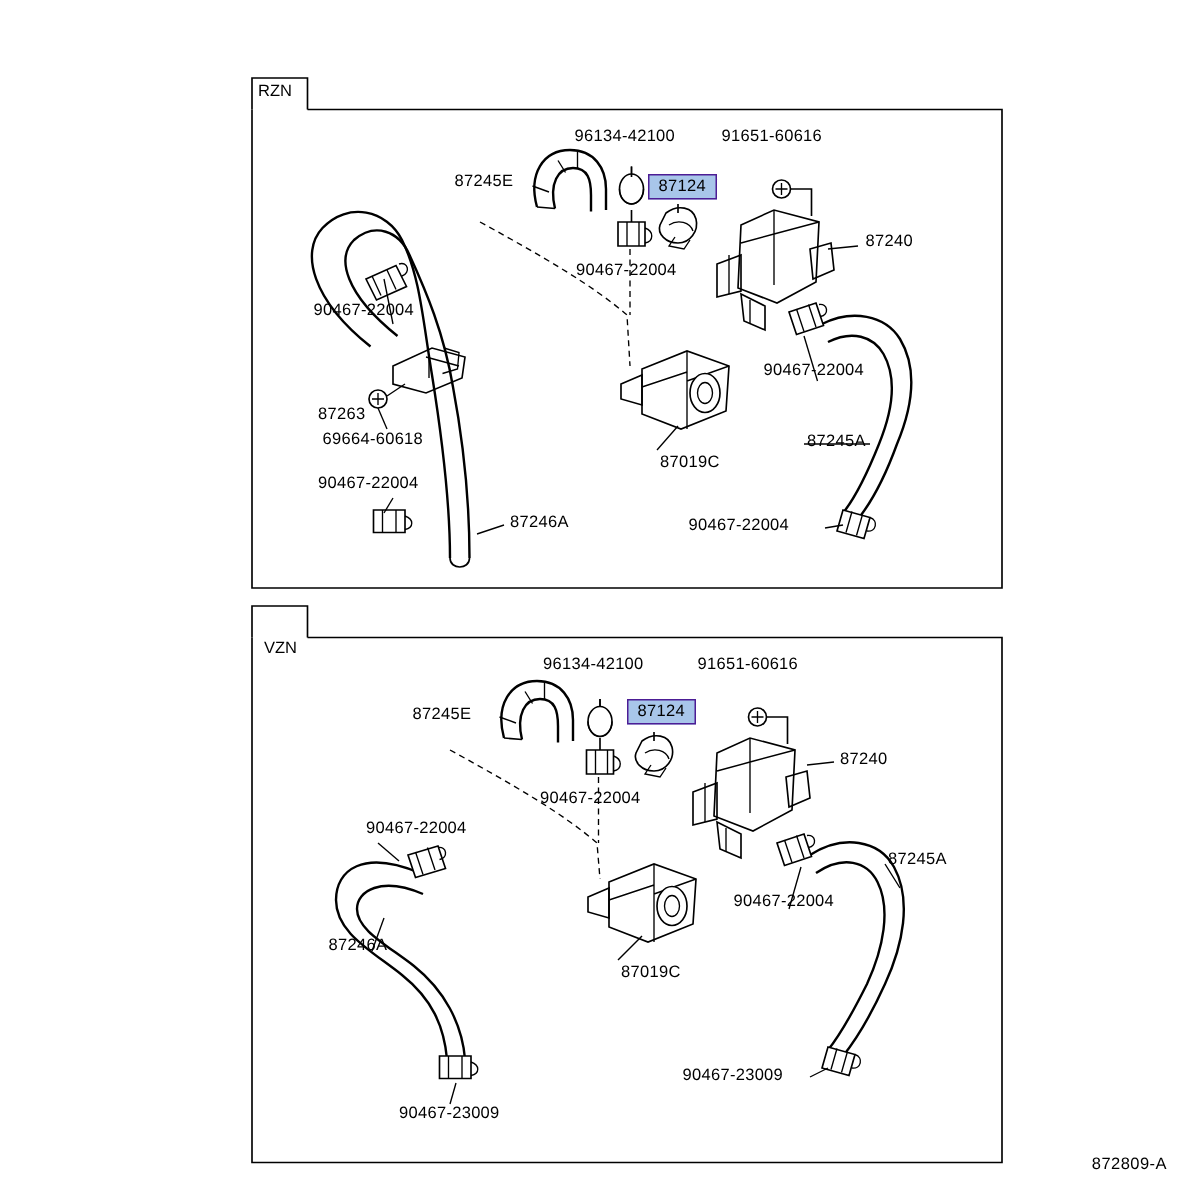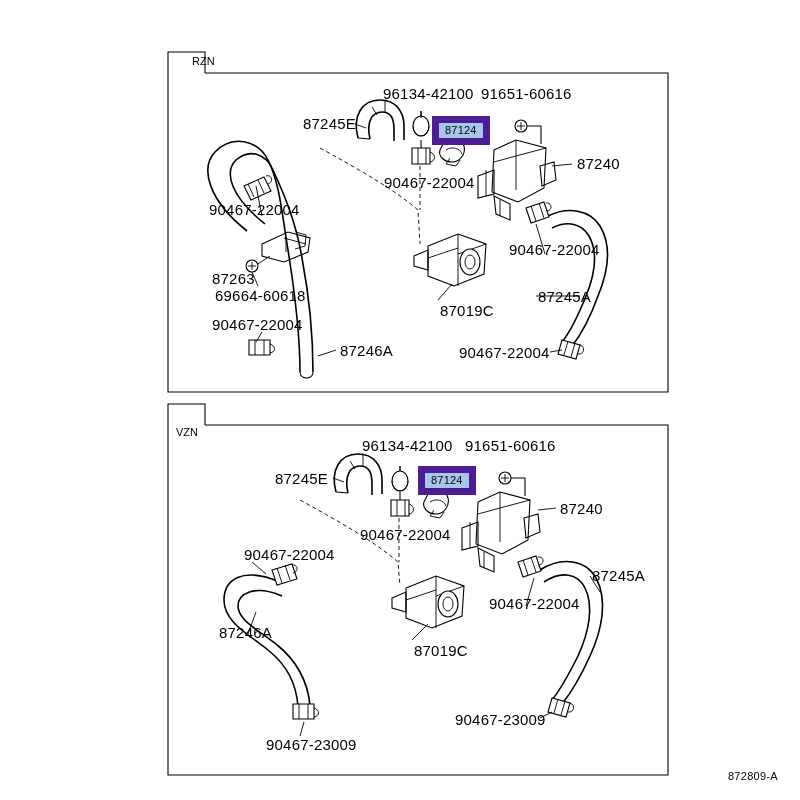--- a/index.html
+++ b/index.html
@@ -18,36 +18,36 @@
   .svg-layer {
     position: absolute;
     left: 0;
     top: 0;
     width: 800px;
     height: 800px;
   }
   .lbl {
     position: absolute;
     font-family: "Liberation Sans", sans-serif;
-    font-size: 15px;
+    font-size: 11px;
     color: #000000;
     white-space: nowrap;
     letter-spacing: 0.2px;
   }
   .panel-tag {
     position: absolute;
     font-family: "Liberation Sans", sans-serif;
     font-size: 11px;
     color: #000000;
     white-space: nowrap;
   }
   .hl {
     position: absolute;
     background: #a8c6ea;
-    border: 7px solid #4c1d95;
+    border: 1px solid #4c1d95;
     color: #000000;
     font-size: 11px;
     font-family: "Liberation Sans", sans-serif;
     padding: 1px 6px 2px 6px;
     letter-spacing: 0.2px;
     line-height: 12px;
   }
   .footer-code {
     position: absolute;
     right: 22px;
@@ -305,21 +305,21 @@
       <path class="thin" d="M590 576 L 600 592"></path>
       <path class="thin" d="M252 562 L 266 574"></path>
       <path class="thin" d="M248 634 L 256 612"></path>
       <path class="thin" d="M412 640 L 428 624"></path>
       <path class="thin" d="M300 736 L 304 722"></path>
       <path class="thin" d="M540 718 L 552 712"></path>
       <path class="thin" d="M450 478 L 462 480"></path>
     </g>
   </svg>
 
-  <div class="panel-tag" style="left:192px; top:55px;">RZN</div>
+  <div class="panel-tag" style="left:172px; top:55px;">RZN</div>
   <div class="panel-tag" style="left:176px; top:407px;margin-top:19px;">VZN</div>
 
   <div class="lbl" style="left:383px; top:85px;">96134-42100</div>
   <div class="lbl" style="left:481px; top:85px;">91651-60616</div>
   <div class="lbl" style="left:303px; top:115px;">87245E</div>
   <div class="lbl" style="left:577px; top:155px;">87240</div>
   <div class="lbl" style="left:384px; top:174px;">90467-22004</div>
   <div class="lbl" style="left:209px; top:201px;">90467-22004</div>
   <div class="lbl" style="left:212px; top:230px;margin-top:40px;">87263</div>
   <div class="lbl" style="left:509px; top:241px;">90467-22004</div>

